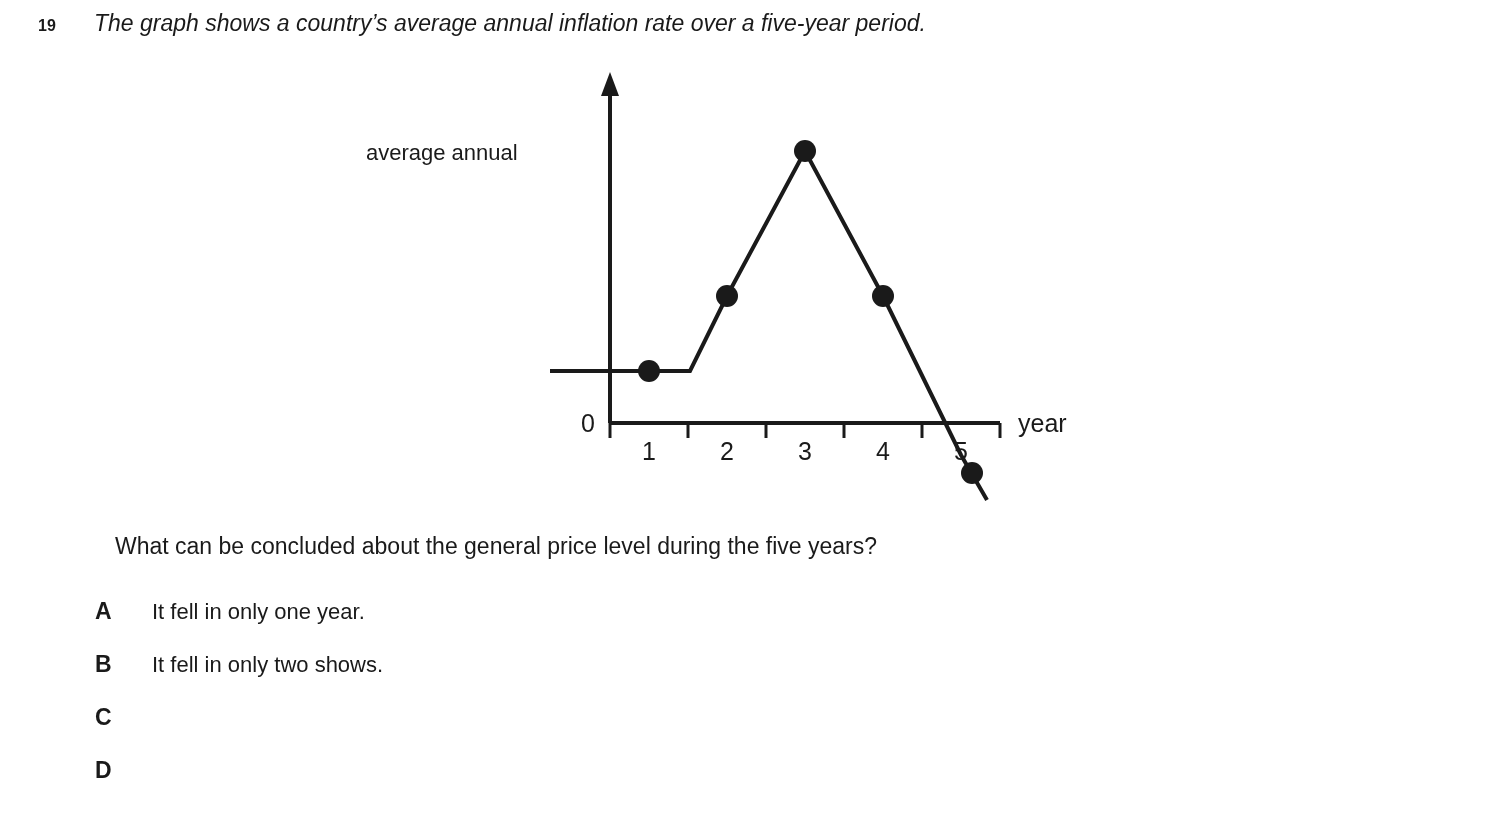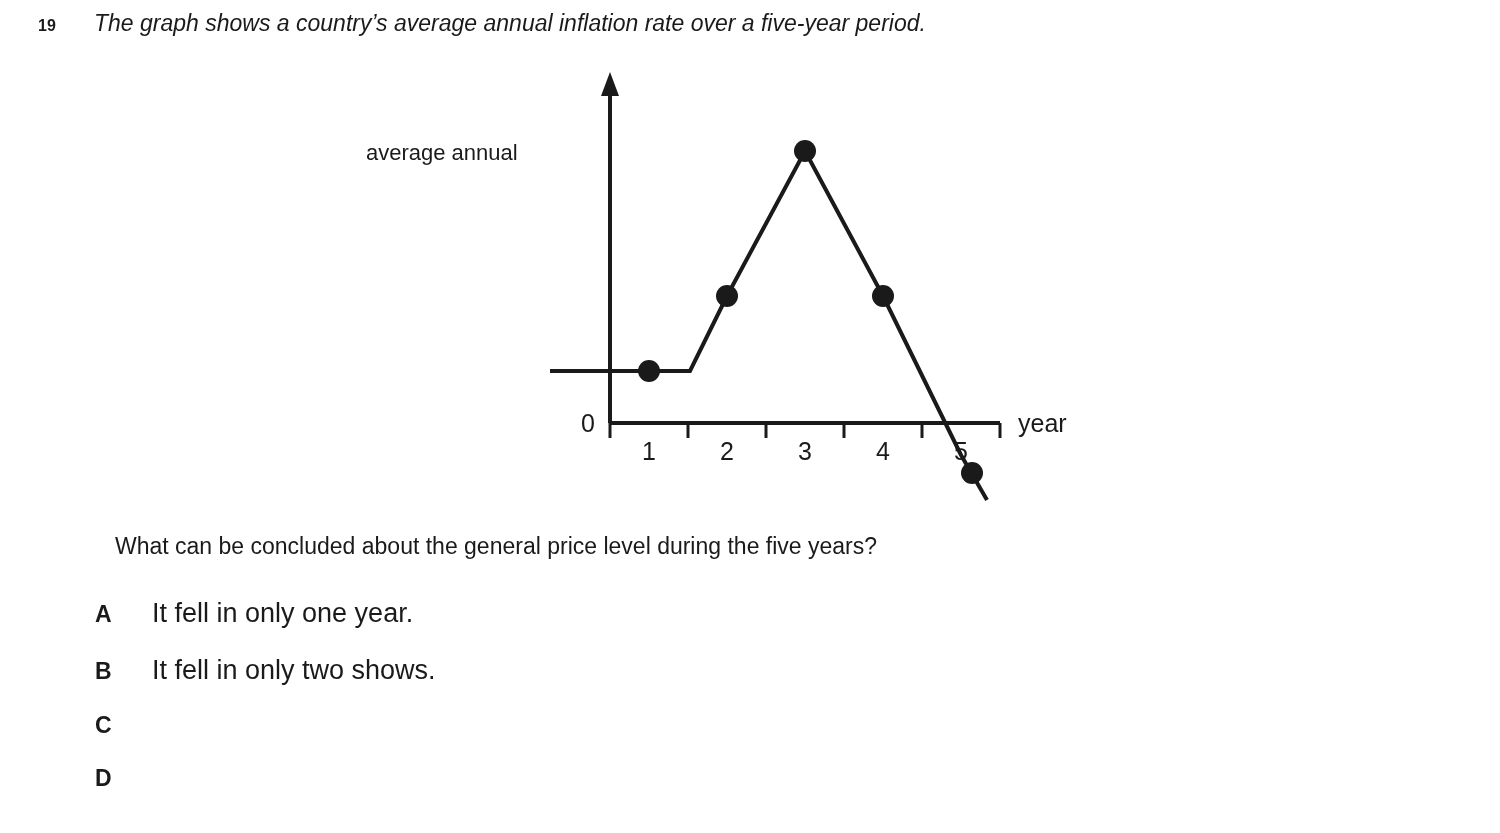--- a/index.html
+++ b/index.html
@@ -76,21 +76,21 @@
     align-items: baseline;
     margin-bottom: 26px;
   }
   .opt-letter {
     font-size: 23px;
     font-weight: bold;
     width: 57px;
     flex: 0 0 57px;
   }
   .opt-text {
-    font-size: 27px;
+    font-size: 22px;
     white-space: nowrap;
   }
 </style>
 </head>
 <body>
 
 <div class="question-header">
   <div class="q-number">19</div>
   <div class="q-stem">The graph shows a country’s average annual inflation rate over a five-year period.</div>
 </div>

